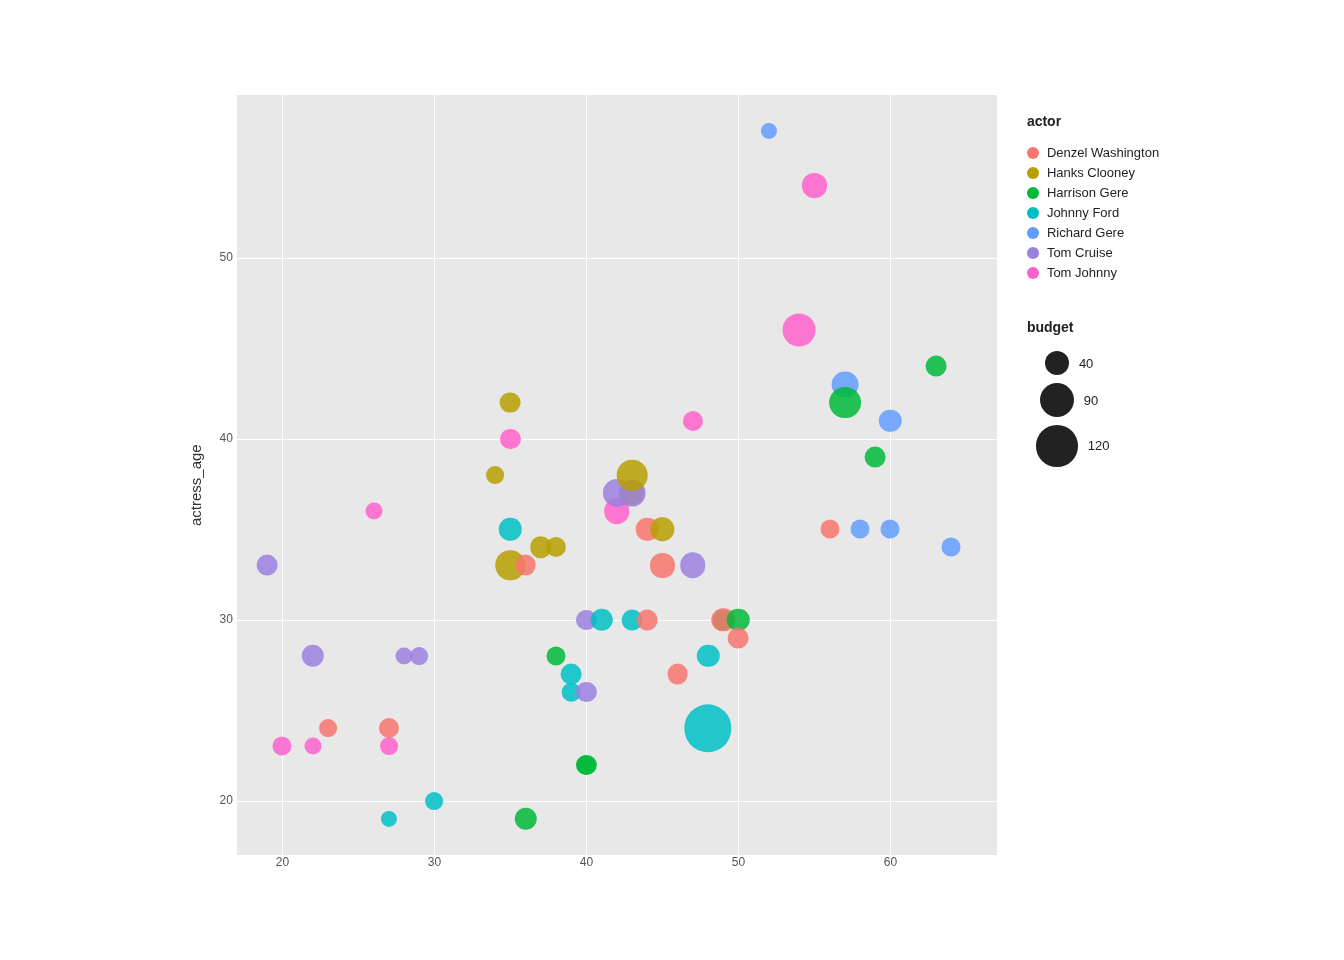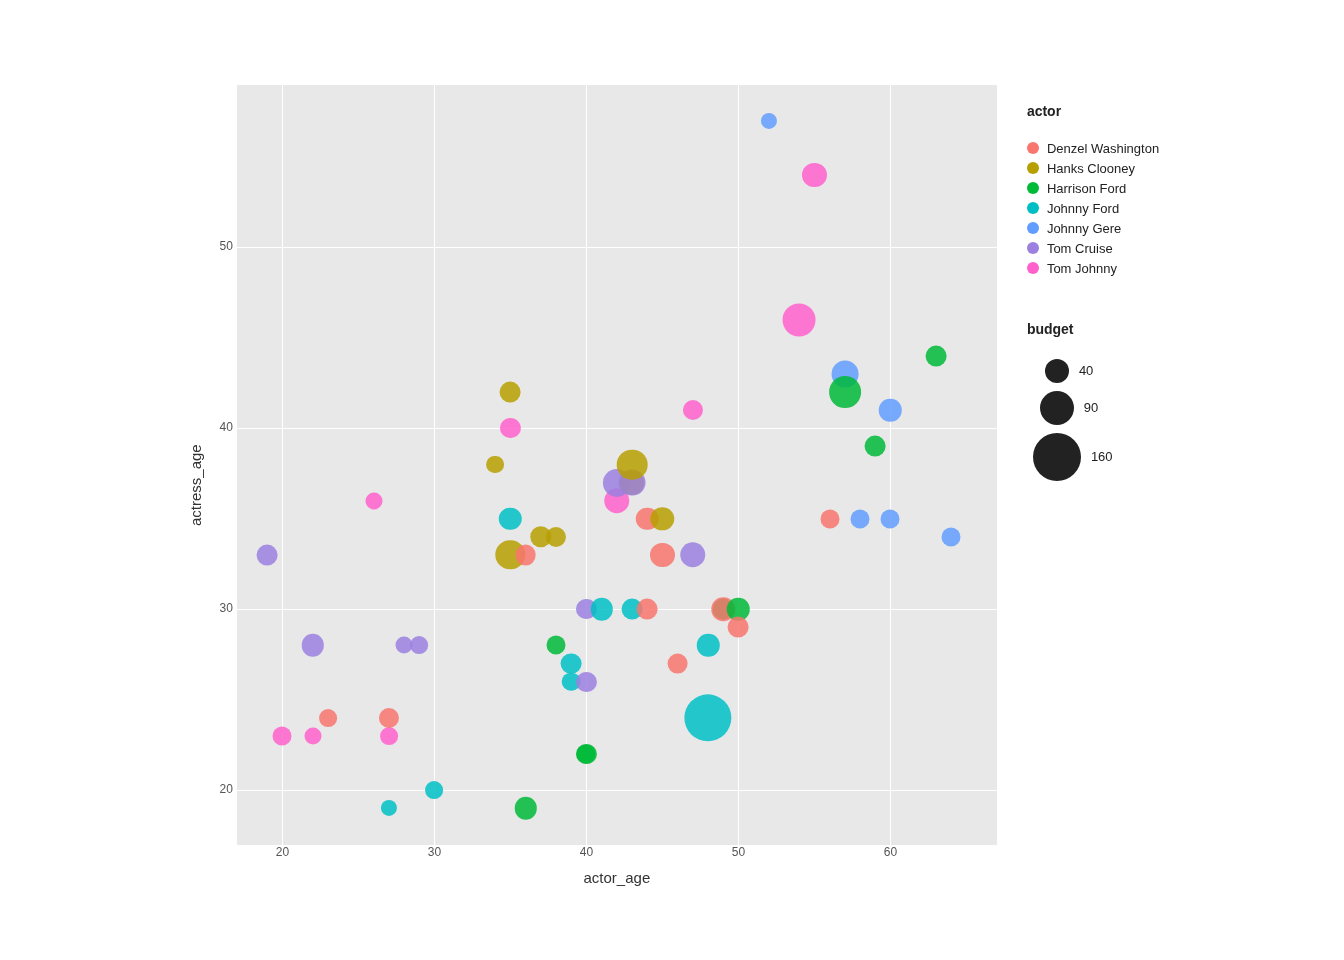--- a/index.html
+++ b/index.html
@@ -82,21 +82,21 @@
     .x-axis-label {
       text-align: center;
       font-size: 15px;
       color: #333;
       margin-top: 4px;
     }
     .legend-area {
       margin-left: 30px;
       display: flex;
       flex-direction: column;
-      gap: 16px;
+      gap: 10px;
       padding-top: 10px;
     }
     .legend-section-title {
       font-size: 14px;
       font-weight: bold;
       color: #222;
       margin-bottom: 6px;
       margin-top: 8px;
     }
     .legend-item {
@@ -220,46 +220,45 @@
         </div>
 
       <div class="x-axis-ticks" id="xTicks" style="width: 760px; position: relative; height: 20px;">
           <div class="x-tick" style="position: absolute; left: 35.6px; top: 0px; width: 20px; text-align: center;">20</div>
           <div class="x-tick" style="position: absolute; left: 187.6px; top: 0px; width: 20px; text-align: center;">30</div>
           <div class="x-tick" style="position: absolute; left: 339.6px; top: 0px; width: 20px; text-align: center;">40</div>
           <div class="x-tick" style="position: absolute; left: 491.6px; top: 0px; width: 20px; text-align: center;">50</div>
           <div class="x-tick" style="position: absolute; left: 643.6px; top: 0px; width: 20px; text-align: center;">60</div>
         </div>
 
-      <div class="x-axis-label">actor_age</div>
     </div>
   </div>
 
   <div class="legend-area">
     <div class="legend-section-title">actor</div>
     <div id="actorLegend">
         <div class="legend-item">
           <div class="legend-dot" style="width: 12px; height: 12px; background: rgb(248, 118, 109);"></div>
           <span class="legend-label">Denzel Washington</span>
         </div>
         <div class="legend-item">
           <div class="legend-dot" style="width: 12px; height: 12px; background: rgb(183, 159, 0);"></div>
           <span class="legend-label">Hanks Clooney</span>
         </div>
         <div class="legend-item">
           <div class="legend-dot" style="width: 12px; height: 12px; background: rgb(0, 186, 56);"></div>
-          <span class="legend-label">Harrison Ford</span>
+          <span class="legend-label">Harrison Gere</span>
         </div>
         <div class="legend-item">
           <div class="legend-dot" style="width: 12px; height: 12px; background: rgb(0, 191, 196);"></div>
           <span class="legend-label">Johnny Ford</span>
         </div>
         <div class="legend-item">
           <div class="legend-dot" style="width: 12px; height: 12px; background: rgb(97, 156, 255);"></div>
-          <span class="legend-label">Johnny Gere</span>
+          <span class="legend-label">Richard Gere</span>
         </div>
         <div class="legend-item">
           <div class="legend-dot" style="width: 12px; height: 12px; background: rgb(155, 128, 224);"></div>
           <span class="legend-label">Tom Cruise</span>
         </div>
         <div class="legend-item">
           <div class="legend-dot" style="width: 12px; height: 12px; background: rgb(255, 97, 204);"></div>
           <span class="legend-label">Tom Johnny</span>
         </div>
       </div>
@@ -267,18 +266,18 @@
     <div id="budgetLegend">
         <div class="budget-legend-item">
           <div class="budget-dot" style="width: 24.0333px; height: 24.0333px; margin-left: 17.9833px;"></div>
           <span class="budget-label">40</span>
         </div>
         <div class="budget-legend-item">
           <div class="budget-dot" style="width: 33.9882px; height: 33.9882px; margin-left: 13.0059px;"></div>
           <span class="budget-label">90</span>
         </div>
         <div class="budget-legend-item">
-          <div class="budget-dot" style="width: 48.0666px; height: 48.0666px; margin-left: 5.96669px;"></div>
-          <span class="budget-label">160</span>
+          <div class="budget-dot" style="width: 41.6269px; height: 41.6269px; margin-left: 9.18654px;"></div>
+          <span class="budget-label">120</span>
         </div>
       </div>
   </div>
 </div>
 
 </body></html>

